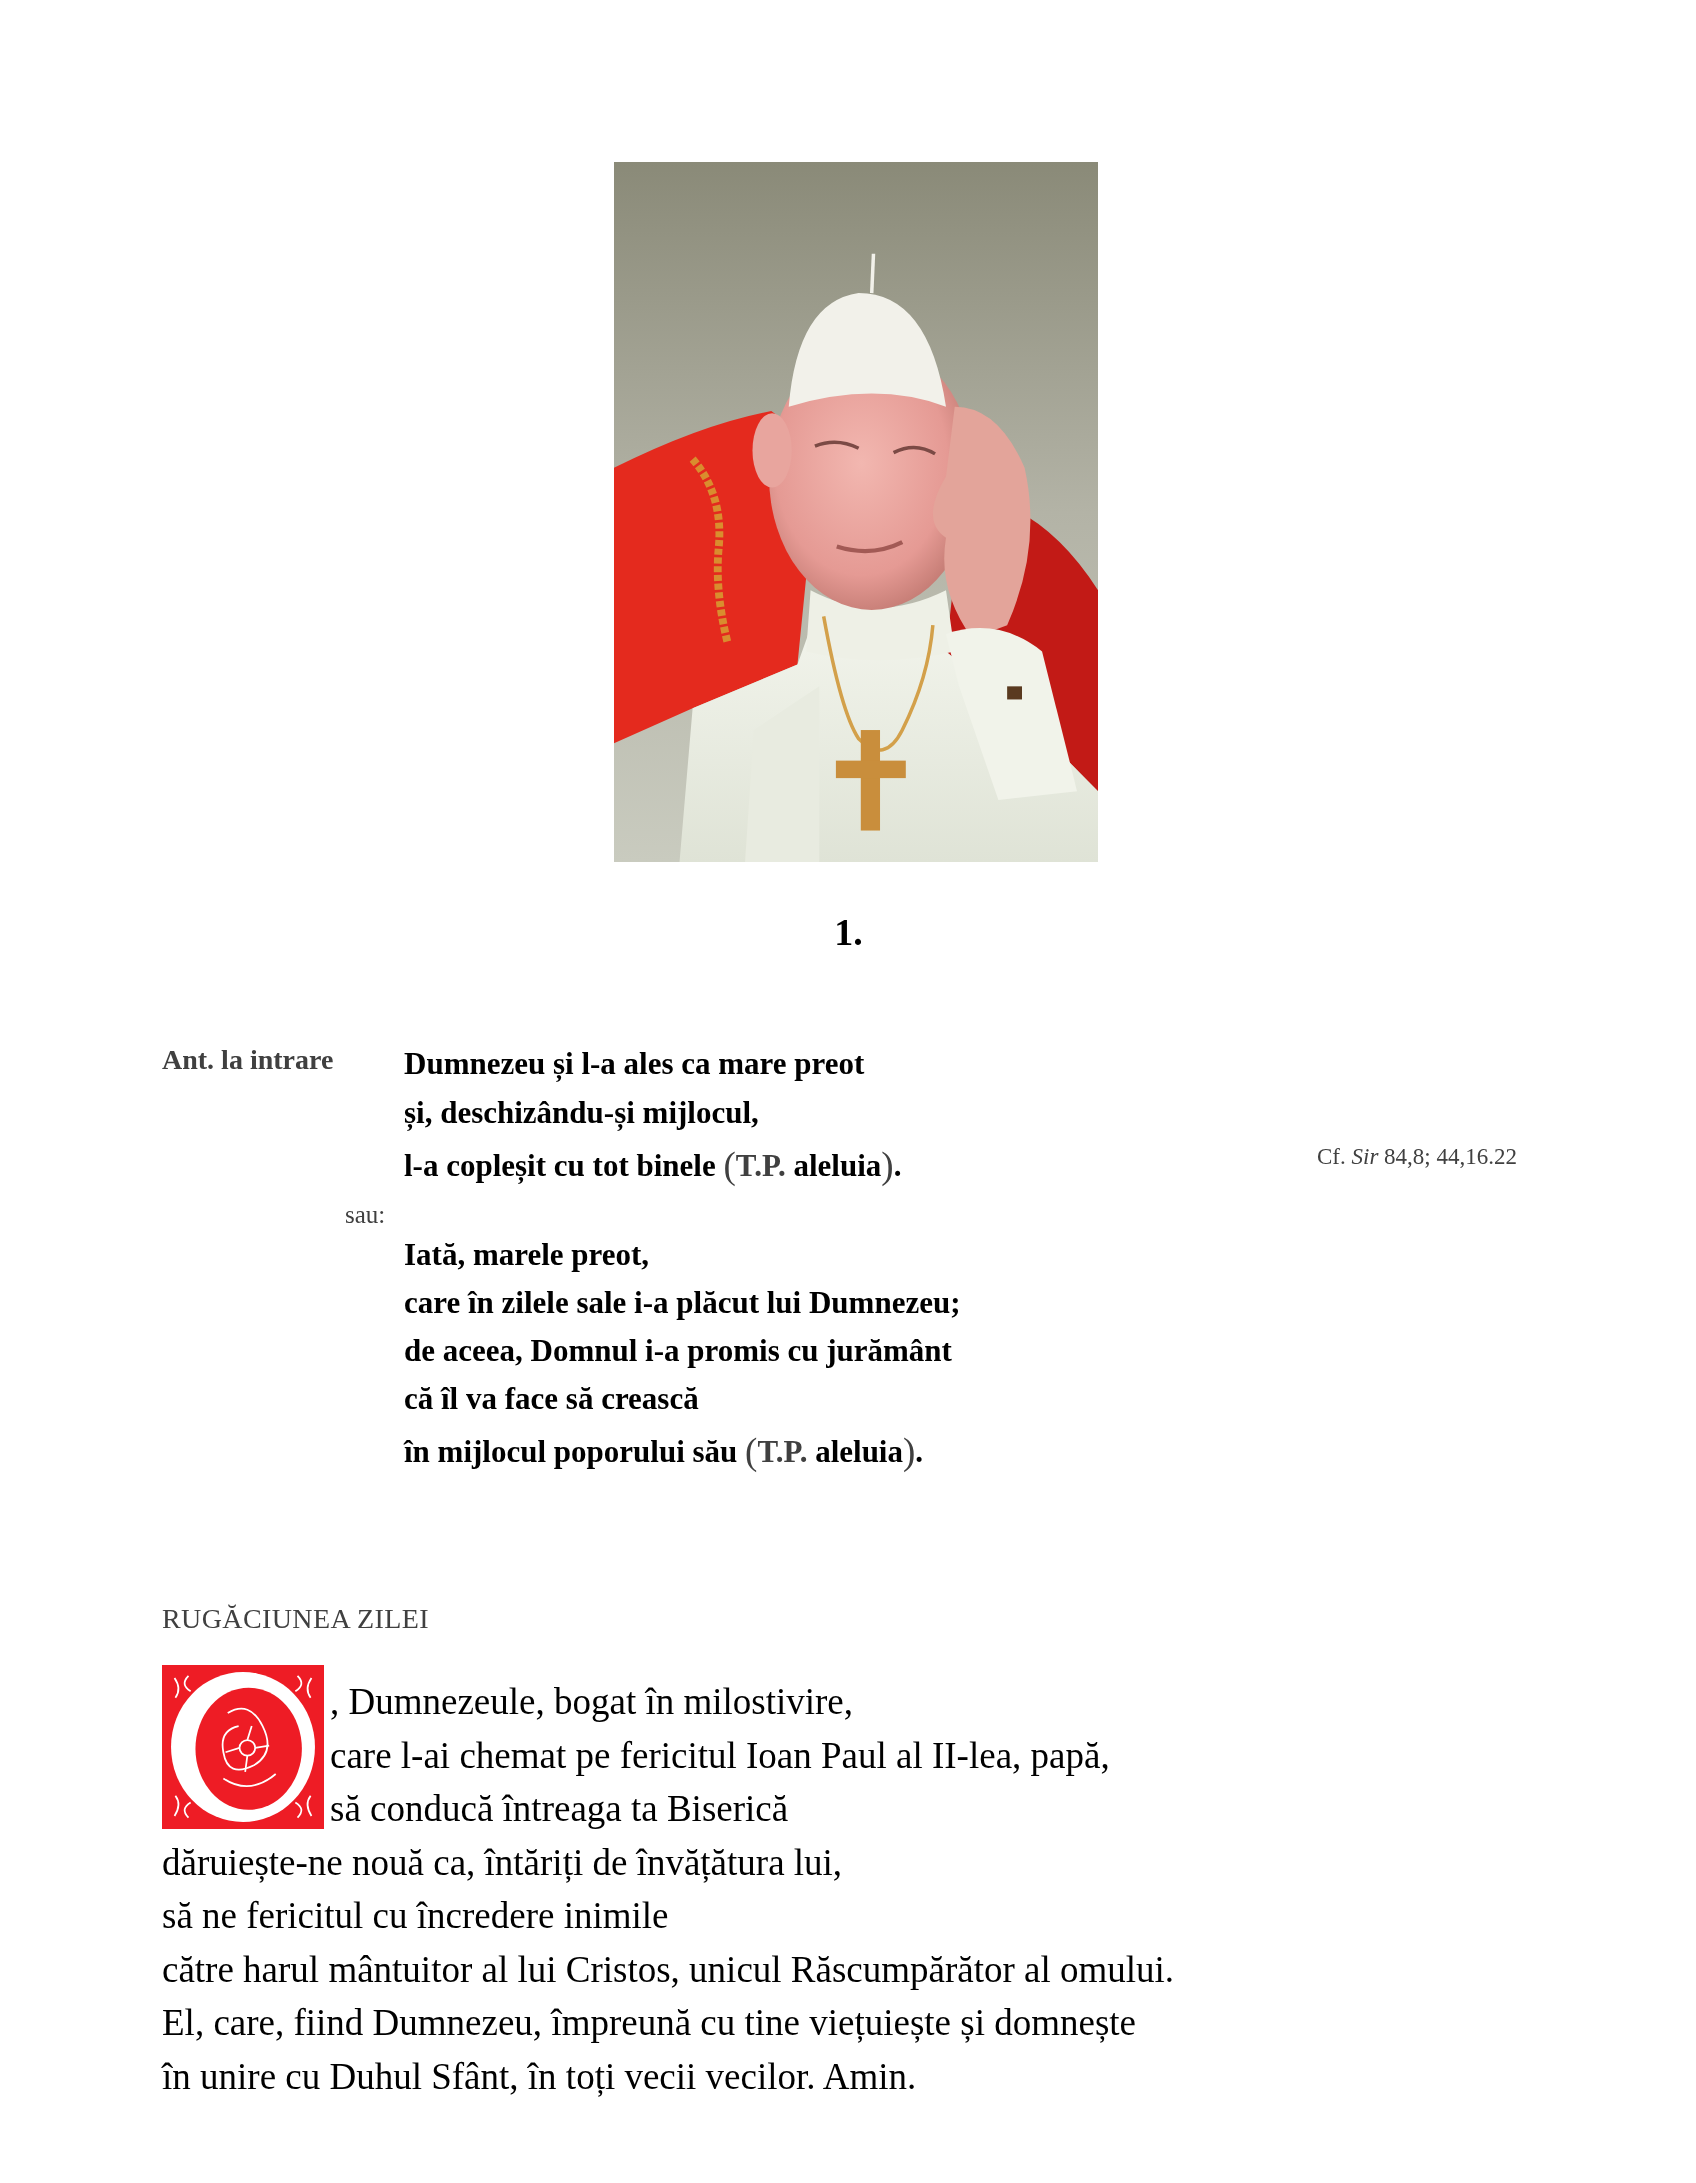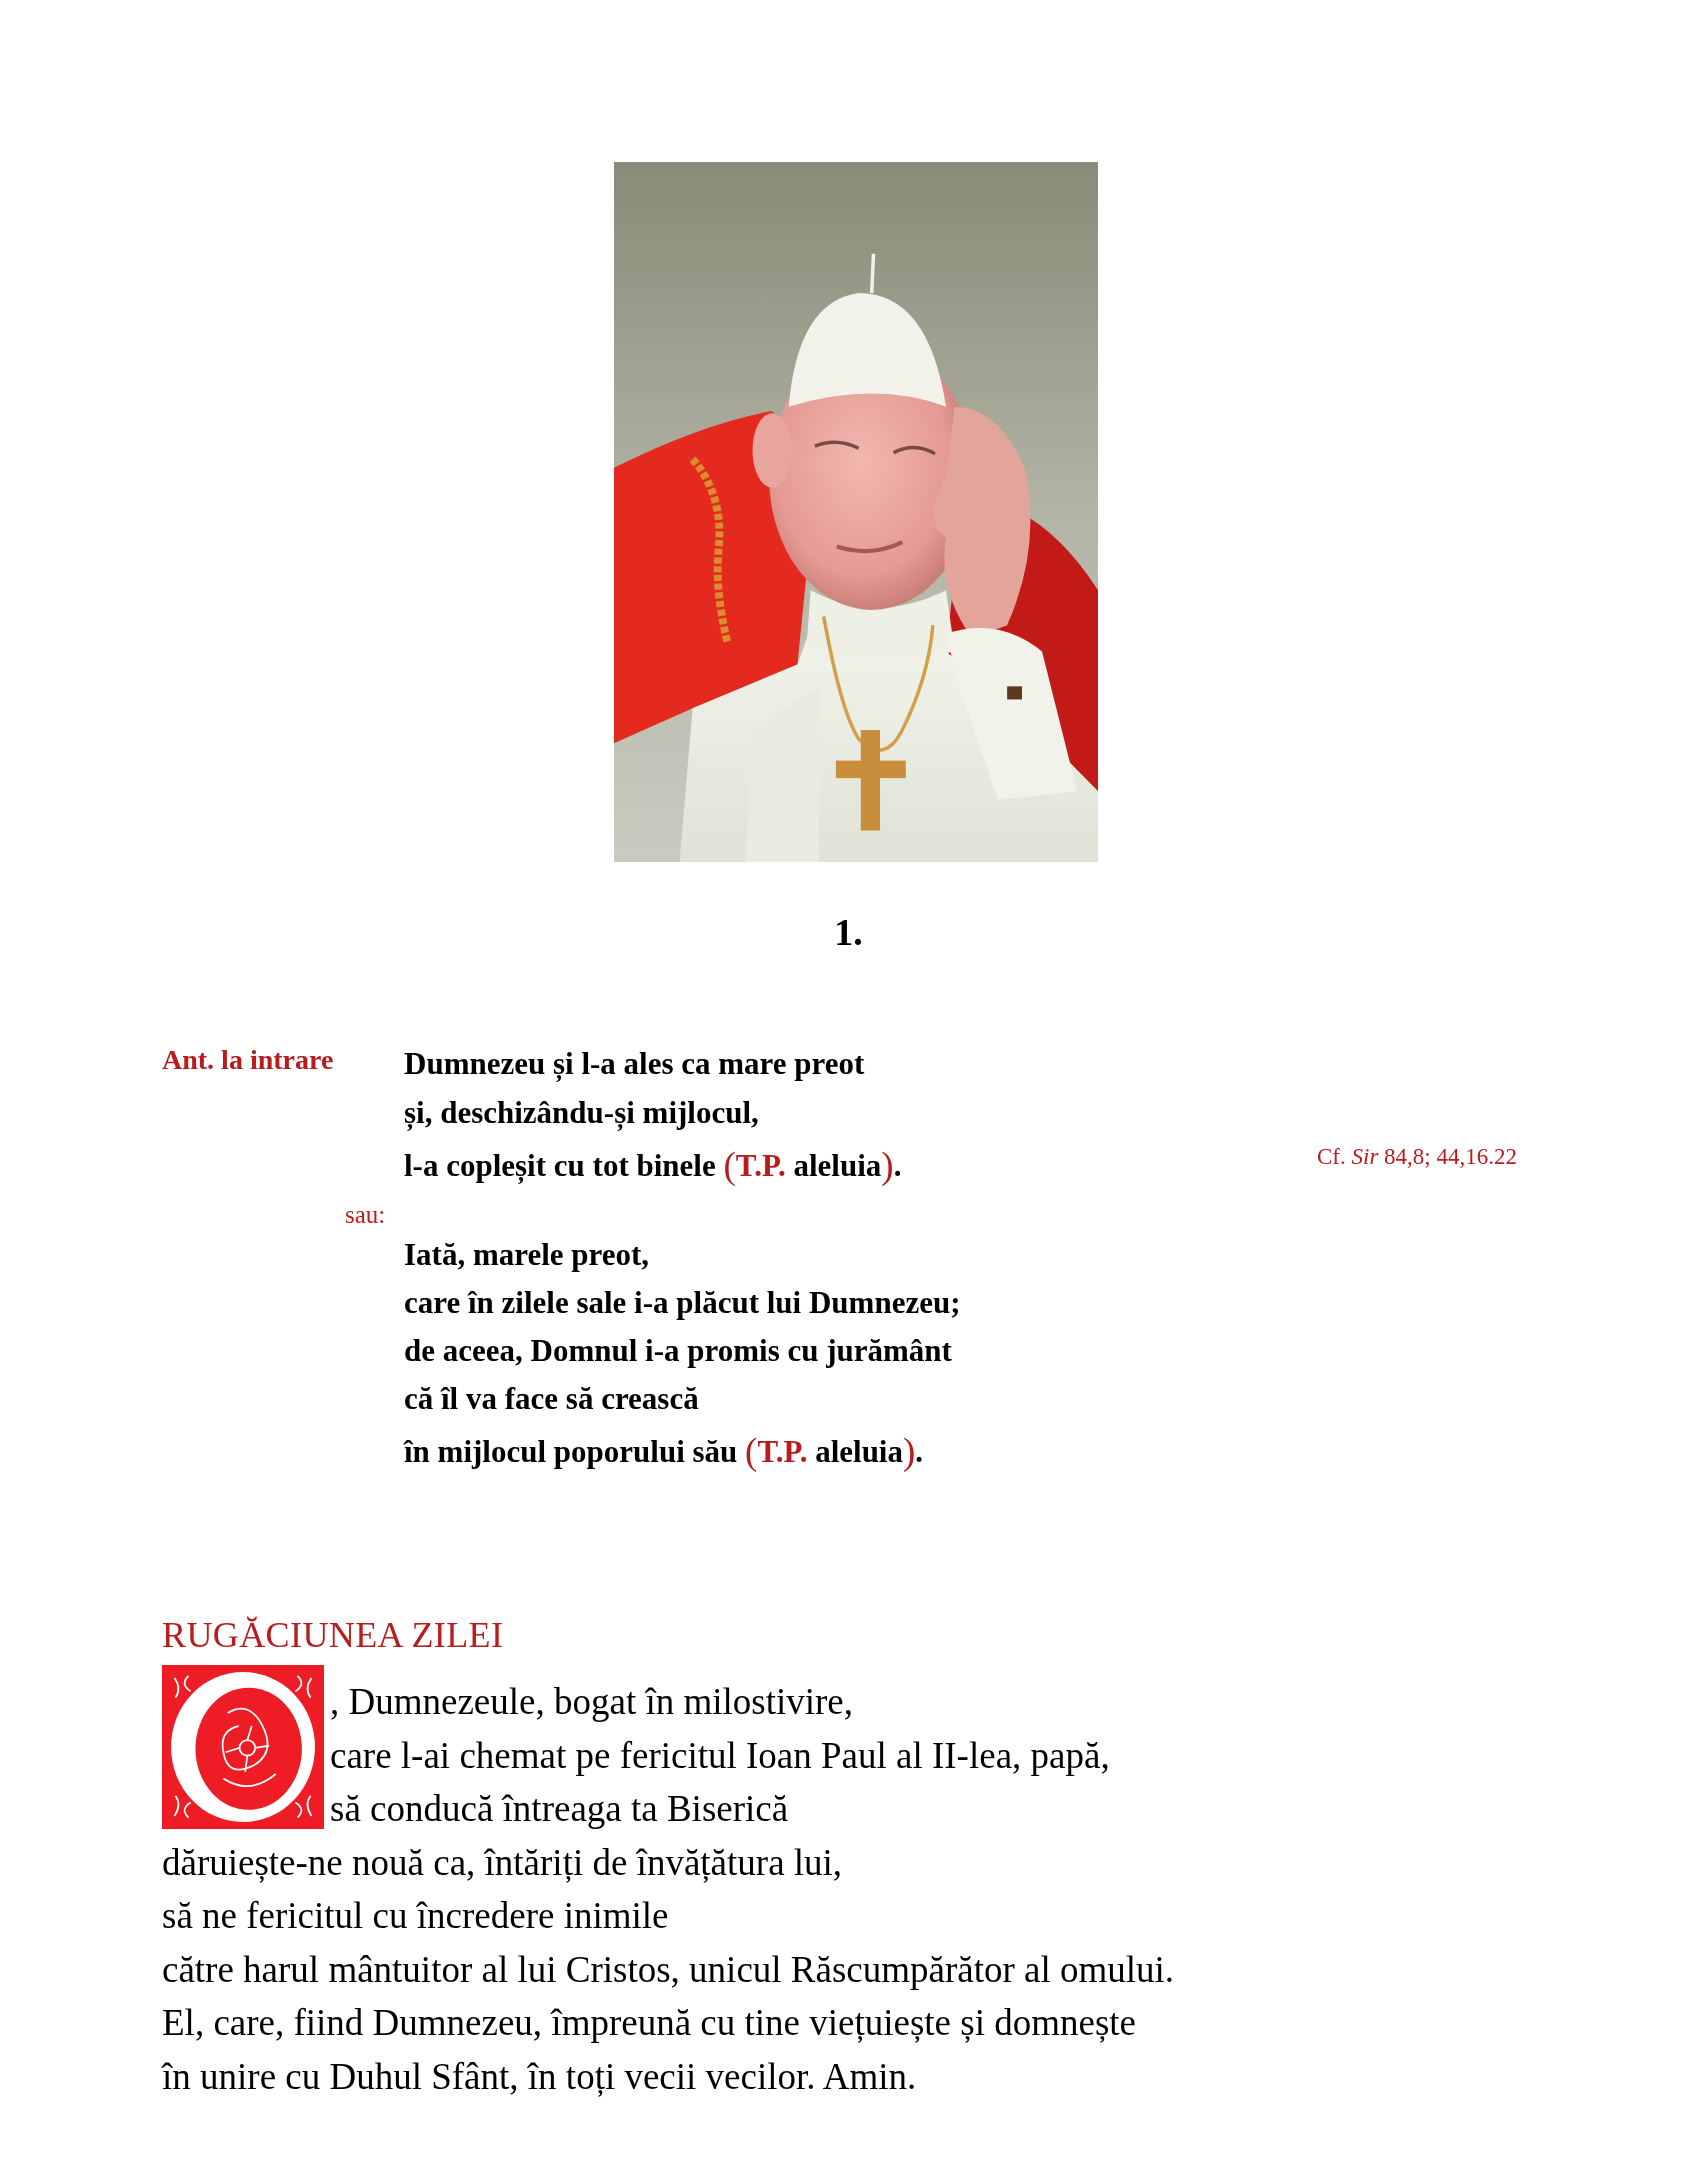--- a/index.html
+++ b/index.html
@@ -1,38 +1,38 @@
 <!DOCTYPE html>
 <html style="font-size:7px"><head>
 <meta charset="utf-8">
 <style>
   html, body { margin: 0; padding: 0; background: #ffffff; }
   body { width: 1697px; height: 2400px; position: relative; overflow: hidden;
          font-family: "Liberation Serif", "DejaVu Serif", serif; color: #000; }
-  .red { color: #b91c1c; }
+  .red { color: #404040; }
 
   
   #photo { position: absolute; left: 614px; top: 162px; width: 484px; height: 700px; overflow: hidden; background: #8b8a7a; }
   #photo svg { display: block; width: 100%; height: 100%; }
 
   
   #section-number { position: absolute; left: 0; width: 1697px; top: 913px; text-align: center;
                     font-size: 38px; font-weight: bold; line-height: 1; }
 
   
   .ant-label { position: absolute; left: 162px; top: 1046px; font-size: 28px; font-weight: bold; line-height: 1; }
   .ant-line { position: absolute; left: 404px; font-size: 31px; font-weight: bold; line-height: 1; white-space: nowrap; }
   .sau { position: absolute; left: 345px; top: 1202px; font-size: 25px; line-height: 1; text-align: center; }
   .ref { position: absolute; left: 1317px; top: 1145px; font-size: 23px; line-height: 1; white-space: nowrap; }
   .ref i { font-style: italic; }
   .paren { font-weight: normal; font-size: 37px; position: relative; top: 1.7px; }
 
   
-  #prayer-heading { position: absolute; left: 162px; top: 1605px; font-size: 36px; font-weight: normal; line-height: 1;
-                    letter-spacing: 0.4px; margin-top: 12px; }
+  #prayer-heading { position: absolute; left: 162px; top: 1605px; font-size: 28px; font-weight: normal; line-height: 1;
+                    letter-spacing: 0.4px; }
   #dropcap { position: absolute; left: 162px; top: 1665px; width: 162px; height: 164px; background: #ee1c25; }
   #dropcap svg { display: block; width: 100%; height: 100%; }
   .pr-line { position: absolute; font-size: 37px; font-weight: normal; line-height: 1; white-space: nowrap; }
 </style>
 </head>
 <body>
 
 <div id="photo" title="Portrait of Pope John Paul II in white cassock and red mozzetta, hand to his temple, wearing a gold pectoral cross">
   <svg viewBox="0 0 1108 1602" preserveAspectRatio="none">
     <defs>

